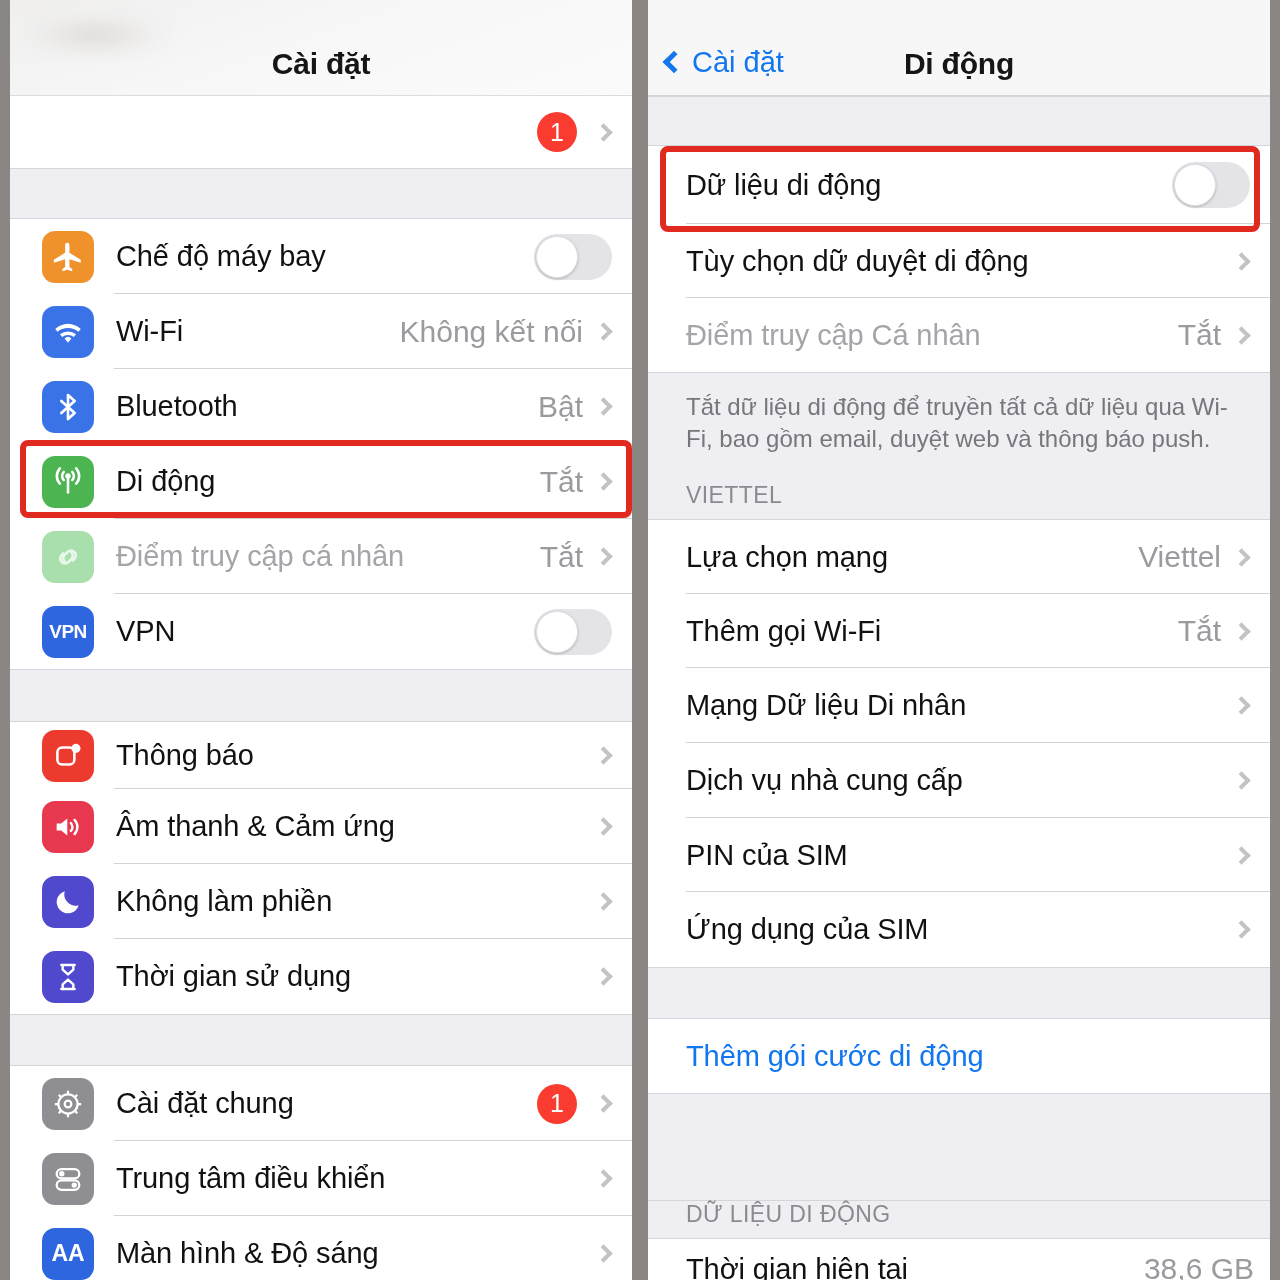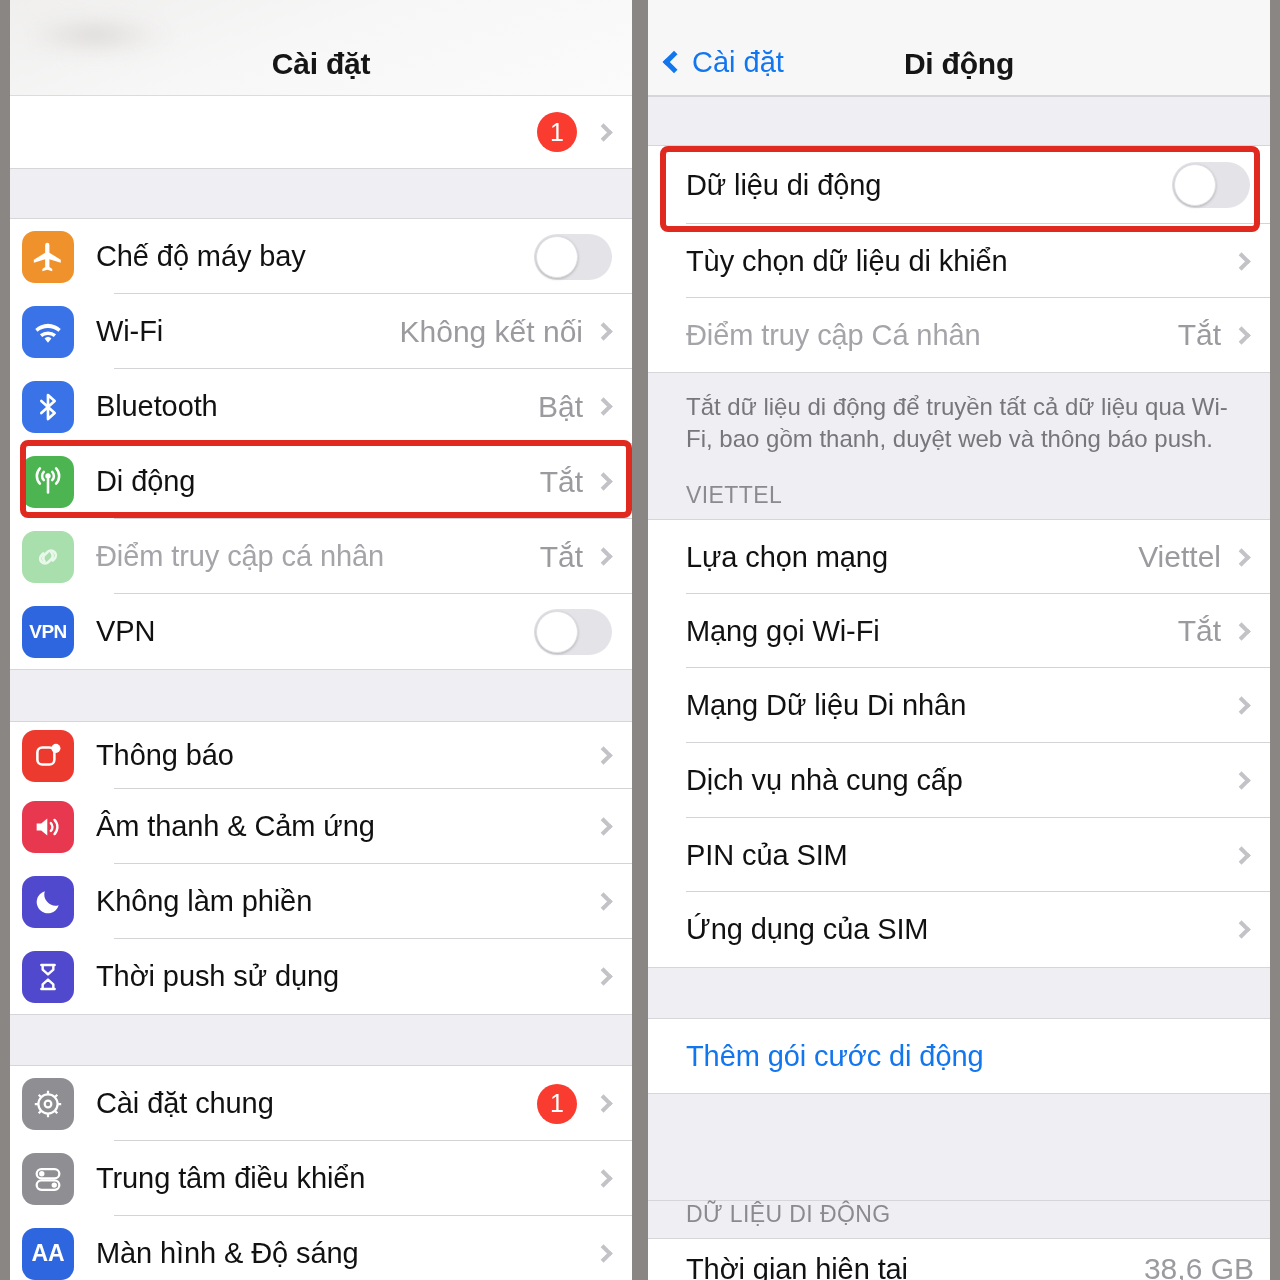--- a/index.html
+++ b/index.html
@@ -88,21 +88,21 @@
   }
   .gap.noborder-top { border-top: none; }
 
   .row {
     display: flex;
     align-items: center;
     background: #ffffff;
     padding: 0 16px 0 38px;
     position: relative;
   }
-  .row.has-icon { padding-left: 12px; }
+  .row.has-icon { padding-left: 32px; }
   .row .sep {
     position: absolute;
     left: 38px; right: 0; bottom: 0;
     height: 1px;
     background: #d4d4d8;
   }
   .row.has-icon .sep { left: 104px; }
 
   .icon {
     width: 52px; height: 52px;
@@ -346,21 +346,21 @@
         <span class="chev"></span>
         <div class="sep"></div>
       </div>
 
       <div class="row has-icon last" style="height:75px">
         <span class="icon" style="background:#5149cd">
           <svg width="32" height="32" viewBox="0 0 24 24" fill="none" stroke="#fff" stroke-width="1.8" stroke-linecap="round" stroke-linejoin="round">
               <path d="M7 3h10M7 21h10M8 3v3.5l4 3.6 4-3.6V3M8 21v-3.5l4-3.6 4 3.6V21"></path>
             </svg>
         </span>
-        <span class="label">Thời push sử dụng</span>
+        <span class="label">Thời gian sử dụng</span>
         <span class="spacer"></span>
         <span class="chev"></span>
       </div>
     </div>
 
     <div class="gap" style="height:52px"></div>
 
     <div>
 
       <div class="row has-icon" style="height:75px">
@@ -423,49 +423,49 @@
       <div class="row" style="height:78px">
         <span class="label">Dữ liệu di động</span>
         <span class="spacer"></span>
         <span class="toggle">
             <span class="knob"></span>
           </span>
         <div class="sep"></div>
       </div>
 
       <div class="row" style="height:74px">
-        <span class="label">Tùy chọn dữ liệu di khiển</span>
+        <span class="label">Tùy chọn dữ duyệt di động</span>
         <span class="spacer"></span>
         <span class="chev"></span>
         <div class="sep"></div>
       </div>
 
       <div class="row last" style="height:74px">
         <span class="label dim">Điểm truy cập Cá nhân</span>
         <span class="spacer"></span>
         <span class="value">Tắt</span>
         <span class="chev"></span>
       </div>
     </div>
 
-    <div class="footnote" style="border-top:1px solid #d6d6da;">Tắt dữ liệu di động để truyền tất cả dữ liệu qua Wi-Fi, bao gồm thanh, duyệt web và thông báo push.</div>
+    <div class="footnote" style="border-top:1px solid #d6d6da;">Tắt dữ liệu di động để truyền tất cả dữ liệu qua Wi-Fi, bao gồm email, duyệt web và thông báo push.</div>
     <div class="sect-head" style="padding-top:24px">VIETTEL</div>
 
     <div style="border-top:1px solid #d6d6da">
 
       <div class="row" style="height:74px">
         <span class="label">Lựa chọn mạng</span>
         <span class="spacer"></span>
         <span class="value">Viettel</span>
         <span class="chev"></span>
         <div class="sep"></div>
       </div>
 
       <div class="row" style="height:74px">
-        <span class="label">Mạng gọi Wi-Fi</span>
+        <span class="label">Thêm gọi Wi-Fi</span>
         <span class="spacer"></span>
         <span class="value">Tắt</span>
         <span class="chev"></span>
         <div class="sep"></div>
       </div>
 
       <div class="row" style="height:75px">
         <span class="label">Mạng Dữ liệu Di nhân</span>
         <span class="spacer"></span>
         <span class="chev"></span>

